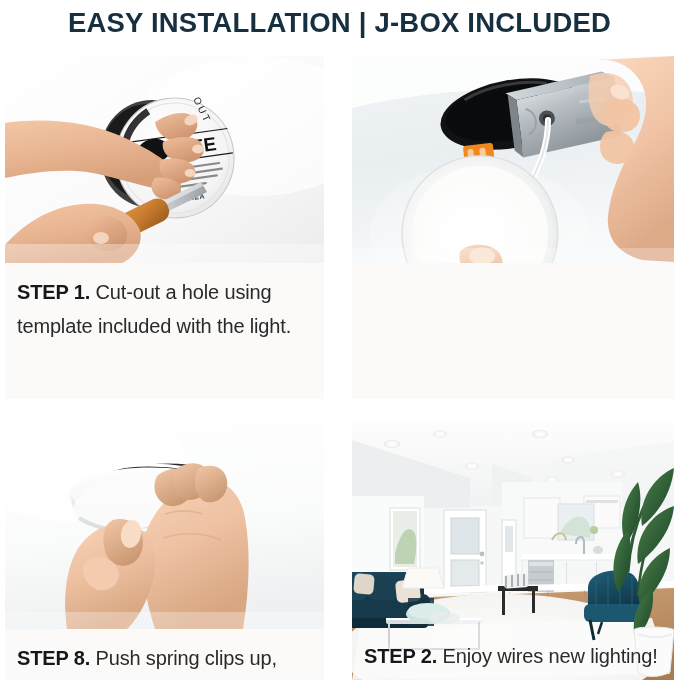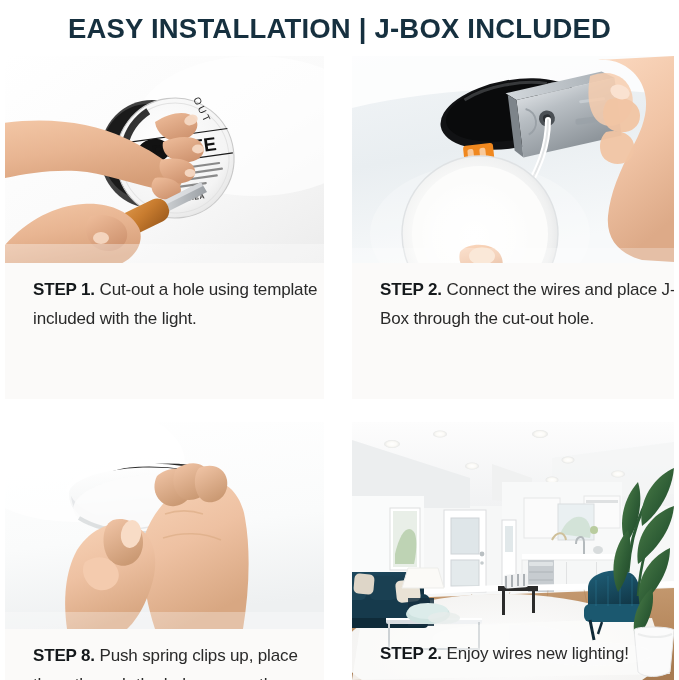--- a/index.html
+++ b/index.html
@@ -9,21 +9,21 @@
     background:#ffffff;
     font-family:"Liberation Sans", sans-serif;
     overflow:hidden;
   }
 
   
   .header {
     width:679px;
     height:44px;
     display:flex;
-    align-items:flex-end;
+    align-items:center;
     justify-content:center;
     padding-top:2px;
   }
   .header-title {
     font-family:"Liberation Sans", sans-serif;
     font-size:27.5px;
     font-weight:bold;
     letter-spacing:0.2px;
     color:#16303f;
     white-space:nowrap;
@@ -52,24 +52,24 @@
     left:0; top:0;
     width:100%;
     overflow:hidden;
   }
   .card.c1 .photo, .card.c2 .photo { height:207px; }
   .card.c3 .photo { height:207px; }
   .card.c4 .photo { height:258px; }
 
   .caption {
     position:absolute;
-    left:16px;
+    left:0;
     width:100%;
     padding:14px 14px 0 12px;
-    font-size:17px;
+    font-size:20px;
     line-height:1.72;
     color:#2a2a2a;
     letter-spacing:-0.15px;
   }
   .card.c1 .caption, .card.c2 .caption, .card.c3 .caption { top:205px; }
   .card.c4 .caption {
     top:205px;
     padding-top:12px;
     background:transparent;
     text-shadow:0 0 4px rgba(255,255,255,.9), 0 0 9px rgba(255,255,255,.8);
@@ -272,23 +272,20 @@
 
         <g fill="#f2c5a4" opacity=".95">
           <path d="M256 44 C272 38 288 46 288 60 C288 74 272 80 260 74 C250 69 248 52 256 44 Z"></path>
           <path d="M254 76 C270 72 284 80 282 94 C280 108 264 112 254 104 C246 98 246 83 254 76 Z"></path>
         </g>
         <ellipse cx="268" cy="36" rx="10" ry="7" fill="#fae2d1" transform="rotate(20 268 36)"></ellipse>
 
         <rect y="192" width="322" height="15" fill="#ffffff" opacity=".25"></rect>
       </svg>
     </div>
-    <div class="caption">
-      <span class="lead">STEP 2.</span><span> Connect the wires and place J-Box through the cut-out hole.</span>
-    </div>
   </div>
 
   <div class="card c3">
     <div class="photo">
       <svg viewBox="0 0 319 207" width="319" height="207" preserveAspectRatio="xMidYMid slice">
         <defs>
           <linearGradient id="w3" x1="0" y1="0" x2="0.2" y2="1">
             <stop offset="0" stop-color="#ffffff"></stop>
               <stop offset=".6" stop-color="#fafbfb"></stop>
             <stop offset="1" stop-color="#eef0f1"></stop>

